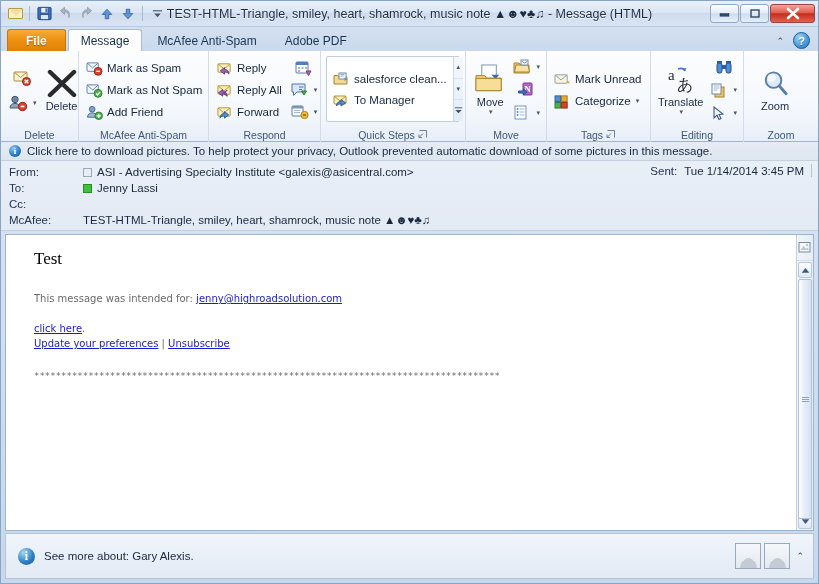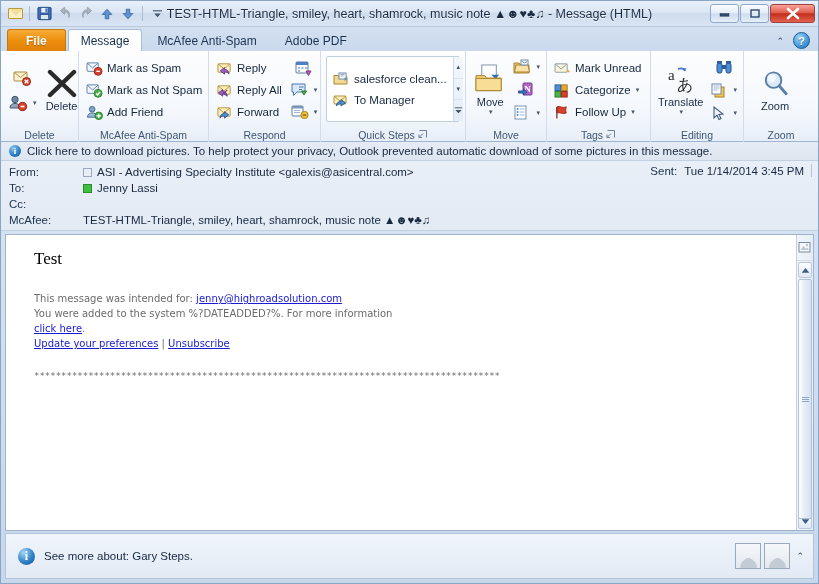--- a/index.html
+++ b/index.html
@@ -551,28 +551,20 @@
           <div class="smallrow">
             <svg width="17" height="15" viewBox="0 0 18 16">
               <rect x="1" y="2" width="6" height="6" fill="#4e8ed4" stroke="#2e6099"></rect>
               <rect x="8" y="2" width="6" height="6" fill="#e8a830" stroke="#a8761a"></rect>
               <rect x="1" y="9" width="6" height="6" fill="#49b349" stroke="#2c7a2c"></rect>
               <rect x="8" y="9" width="6" height="6" fill="#d8402c" stroke="#9c2415"></rect>
             </svg>
             <span class="lbl">Categorize</span>
             <span class="dd-caret">▾</span>
           </div>
-          <div class="smallrow">
-            <svg width="17" height="15" viewBox="0 0 18 16">
-              <path d="M3 2 C6 0.5 9 4 13 2 C12 5 12.5 7 13 8.5 C9 10.5 6 7 3 8.5z" fill="#d8402c" stroke="#9c2415"></path>
-              <path d="M3 2 v12.5" stroke="#8a3020" stroke-width="1.4"></path>
-            </svg>
-            <span class="lbl">Follow Up</span>
-            <span class="dd-caret">▾</span>
-          </div>
         </div>
       </div>
       <div class="rgroup-label">
         <span>Tags</span>
         <span>
           <svg width="10" height="10" viewBox="0 0 10 10">
               <path d="M1.5 1.5h7v7" fill="none" stroke="#6b8099"></path>
               <path d="M1 8.5 L5 4.5 M1 8.5 h3 M1 8.5 v-3" stroke="#6b8099"></path>
             </svg>
         </span>
@@ -668,21 +660,21 @@
       <span>Tue 1/14/2014 3:45 PM</span>
       <span class="sent-divider"></span>
     </div>
   </div>
 
   <div id="bodyarea">
     <div id="bodycontent">
       <div class="body-h1">Test</div>
       <p class="body-p">
         <span>This message was intended for: </span><a href="#">jenny@highroadsolution.com</a><br>
-        <span>You were added to the system %?DATEADDED?%. For more information</span><br>
+        <br>
         <a href="#">click here</a><span>.</span><br>
         <a href="#">Update your preferences</a><span> | </span><a href="#">Unsubscribe</a>
       </p>
       <div class="gap"></div>
       <p class="stars">**************************************************************************************</p>
     </div>
     <div id="vscroll">
       <div class="sb-top-icon">
         <svg width="14" height="13" viewBox="0 0 14 13">
           <rect x="1" y="1.5" width="11" height="9.5" fill="#f5f7fa" stroke="#7b8ca0"></rect>
@@ -707,21 +699,21 @@
       <div class="sb-arrow">
         <svg width="9" height="7" viewBox="0 0 10 7">
             <path d="M5 6.2 L0.8 1 H9.2z" fill="#3c5b86"></path>
           </svg>
       </div>
     </div>
   </div>
 
   <div id="statusbar">
     <span class="status-dot">i</span>
-    <span>See more about: Gary Steps.</span>
+    <span>See more about: Gary Alexis.</span>
     <div class="status-right">
       <div class="avatar">
         <div class="av-inner">
             <div class="av-head"></div>
             <div class="av-body"></div>
           </div>
       </div>
       <div class="avatar">
         <div class="av-inner">
             <div class="av-head"></div>

